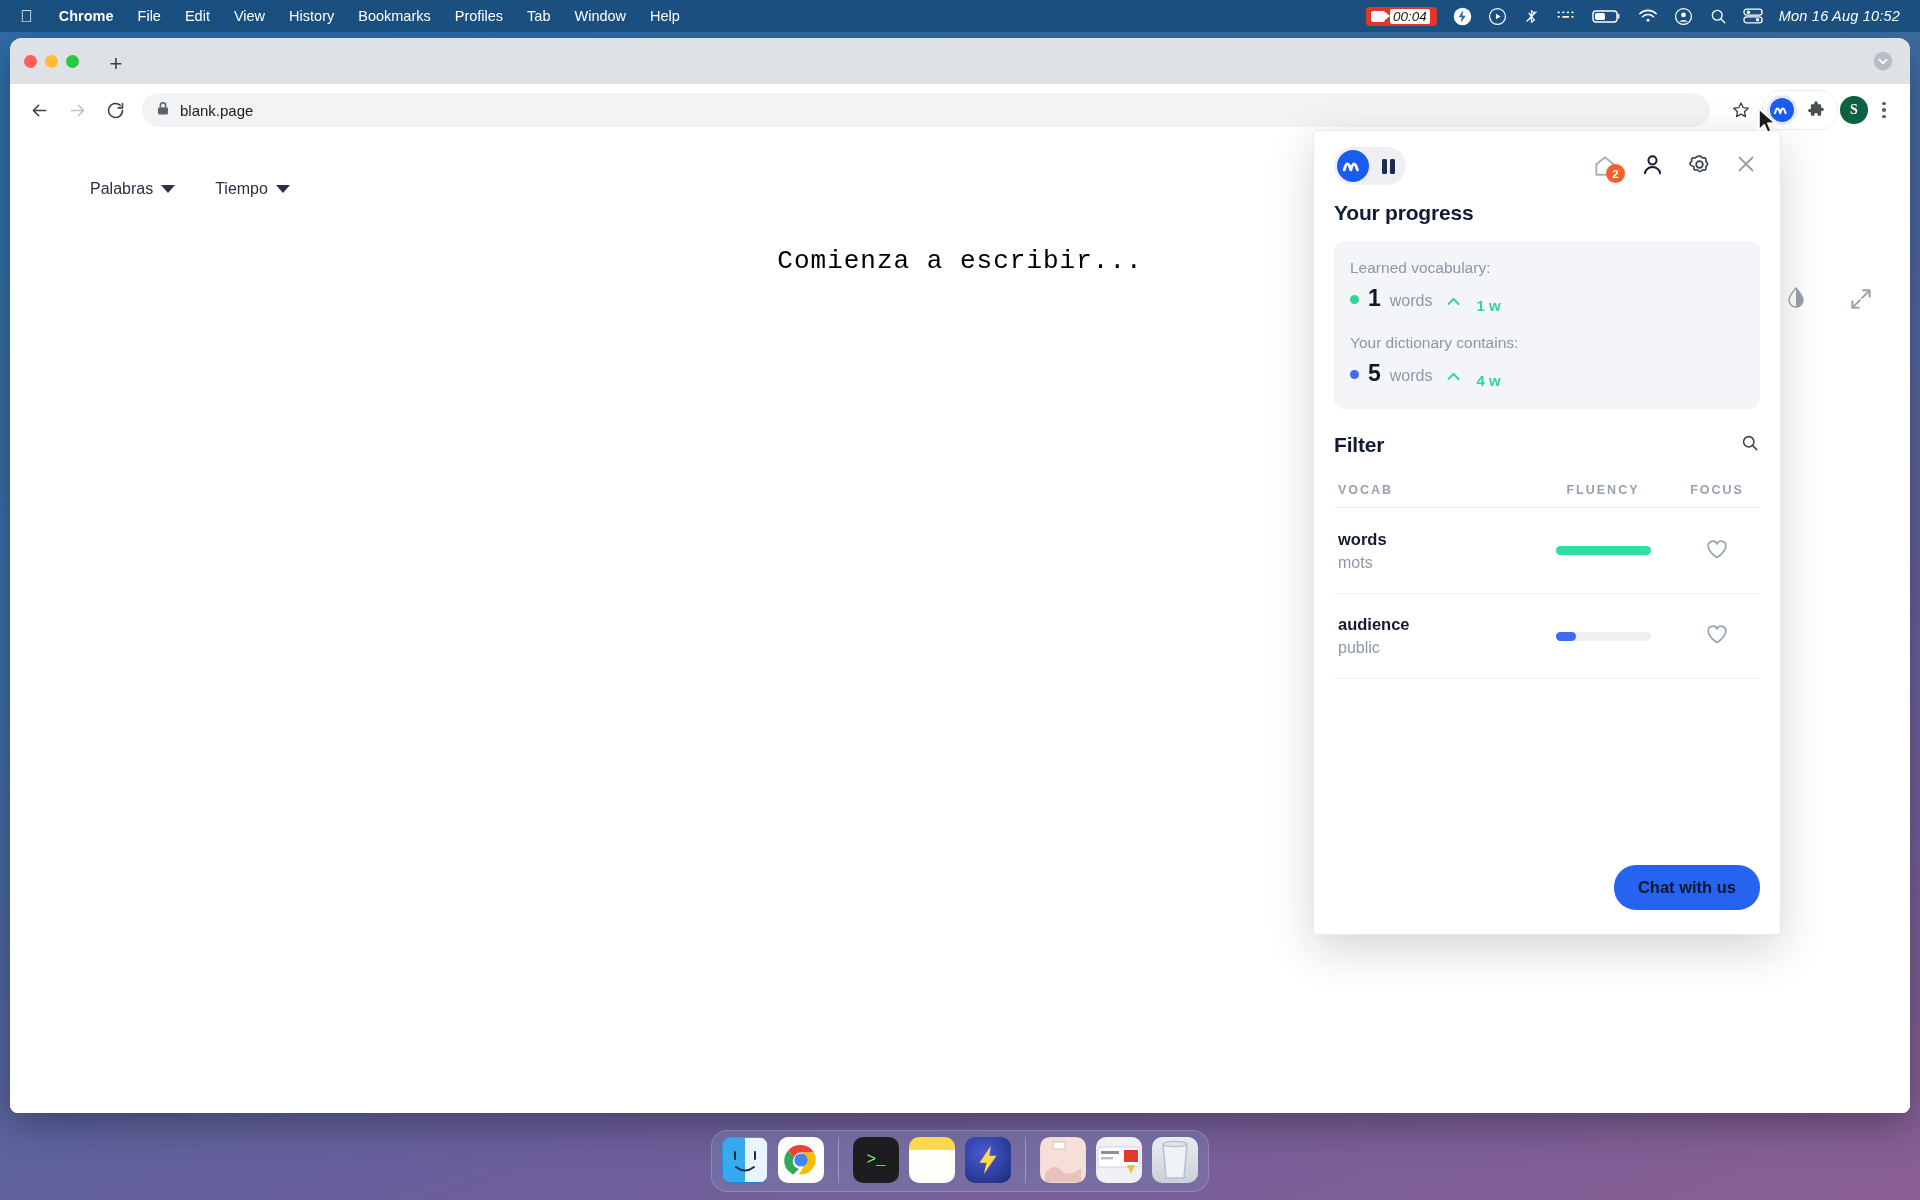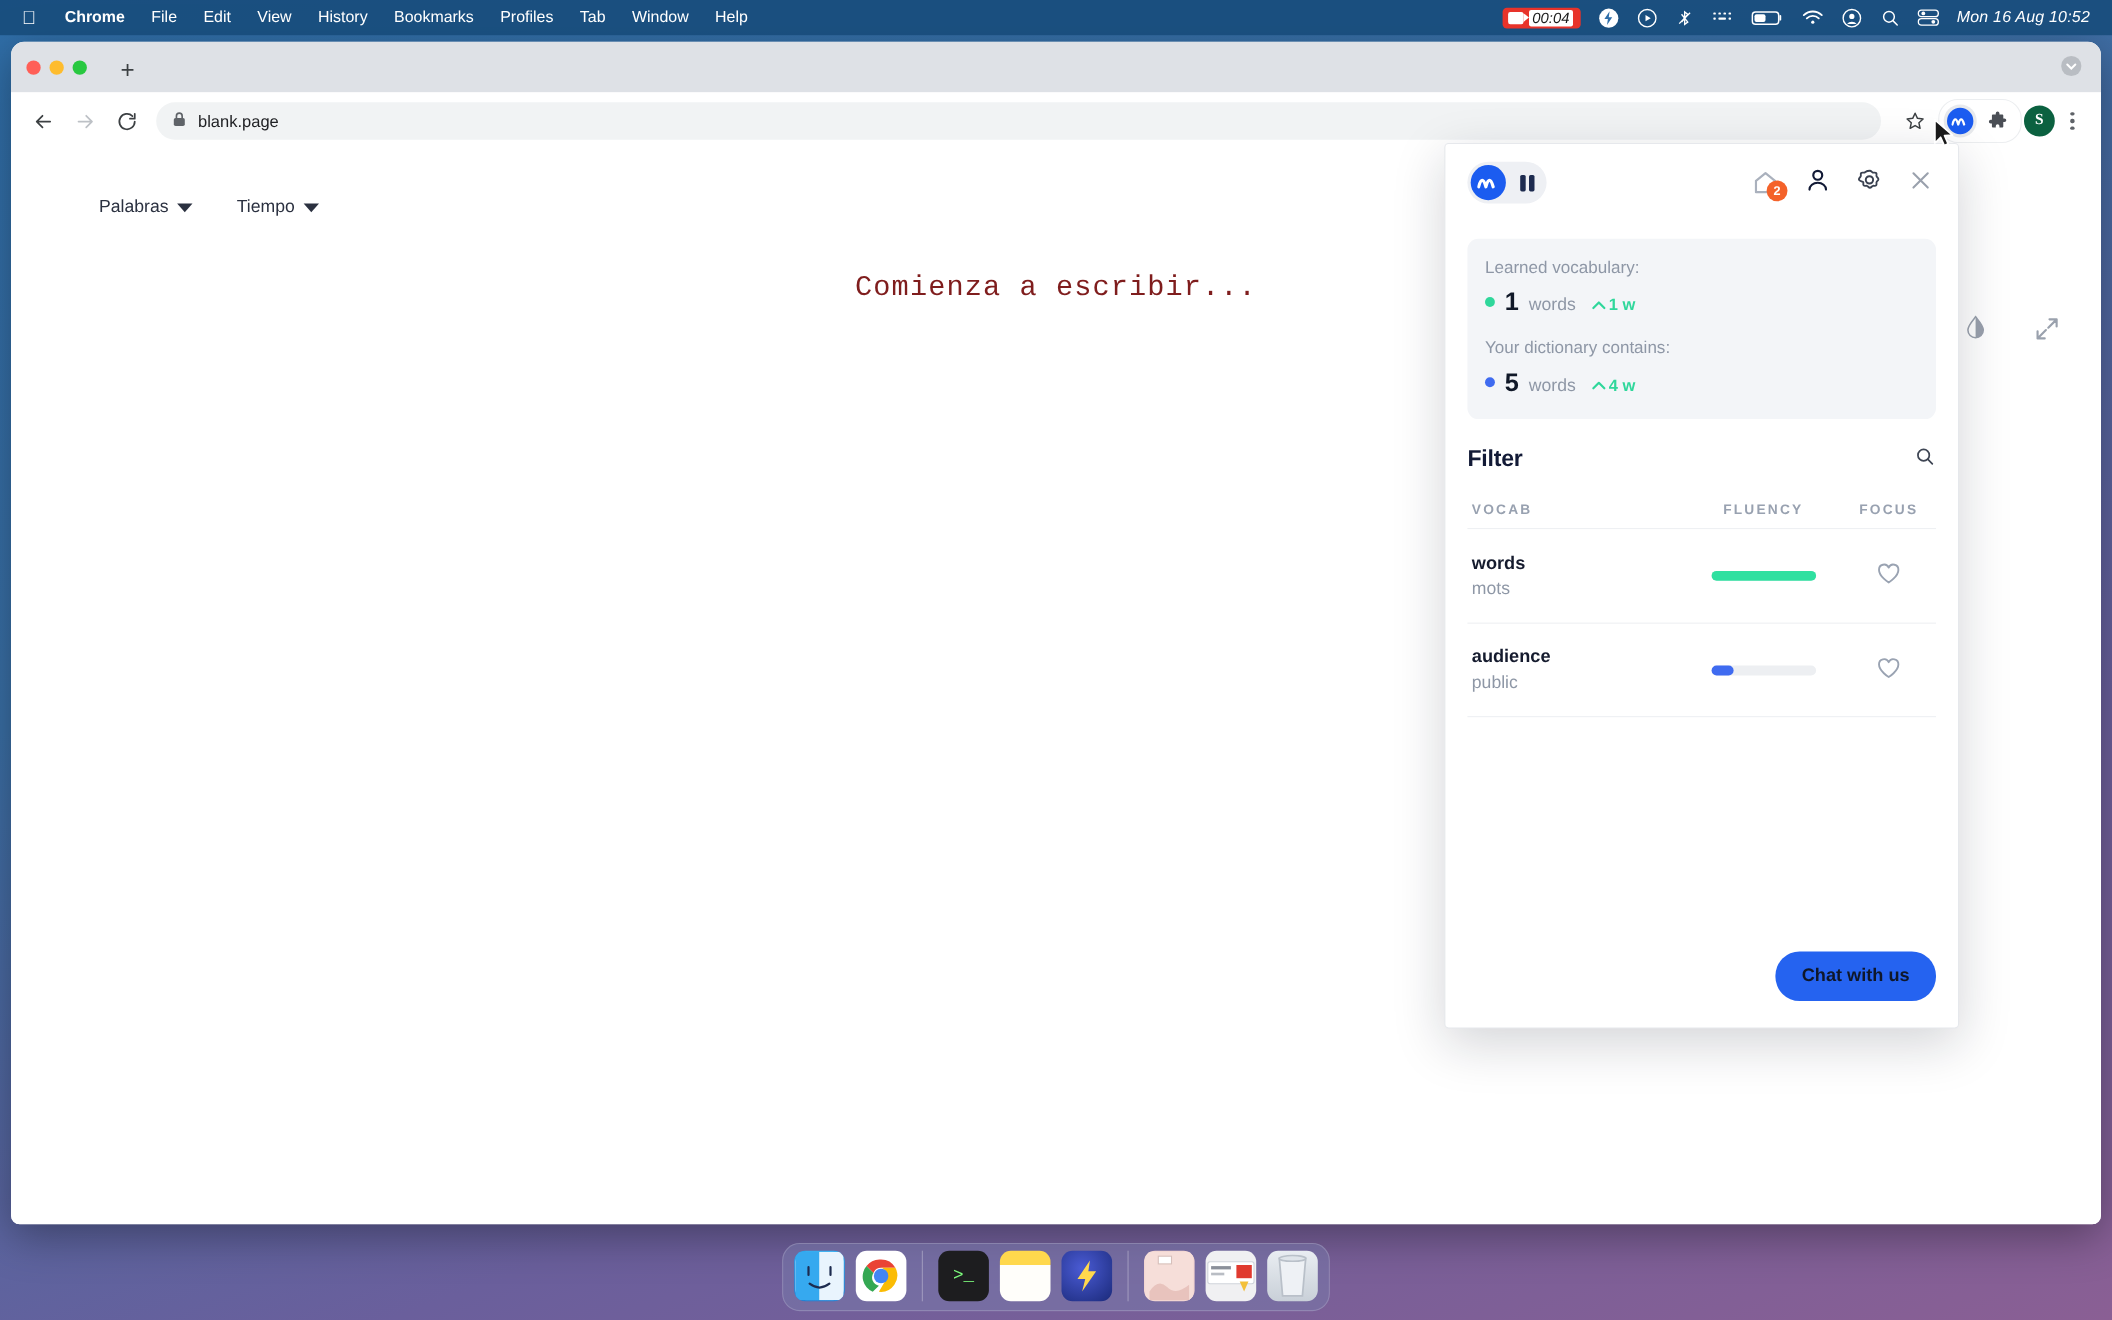--- a/index.html
+++ b/index.html
@@ -86,21 +86,21 @@
   .kebab i { width: 3.5px; height: 3.5px; background:#5f6368; border-radius:50%; display:block; }
 
   
   .page { position: relative; height: 977px; background: #fff; }
   .page-controls { display: flex; align-items: center; gap: 40px; padding: 44px 0 0 80px; }
   .pc-item { display: flex; align-items: center; gap: 8px; font-size: 16px; color: #2b3140; }
   .caret { width: 0; height: 0; border-left: 7px solid transparent; border-right: 7px solid transparent;
     border-top: 8px solid #2b3140; }
   .page-placeholder {
     text-align: center; margin-top: 48px; font-family: "Liberation Mono", monospace;
-    font-size: 26px; color: #7f1d1d; letter-spacing: 1px;
+    font-size: 26px; color: #000000; letter-spacing: 1px;
   }
   .page-right-tools { position: absolute; top: 150px; right: 36px; display: flex; align-items: center; gap: 40px; }
   .ghost-icon { color: #9aa1ad; }
 
   
   .popup {
     position: absolute; top: 130px; left: 1313px; width: 468px; height: 805px;
     background: #fff; border: 1px solid #e6e8ec; border-radius: 4px;
     box-shadow: 0 14px 46px rgba(16,24,40,.18); z-index: 40;
     display: flex; flex-direction: column;
@@ -126,21 +126,21 @@
   .section-title { font-size: 21px; font-weight: 700; color: #121a36; letter-spacing: -.2px; }
   .progress-card {
     background: #f3f5f8; border-radius: 10px; margin-top: 16px; padding: 18px 16px 20px 16px;
   }
   .pc-label { font-size: 15.5px; color: #8e97a6; }
   .pc-row { display: flex; align-items: baseline; gap: 9px; margin-top: 8px; }
   .pc-bullet { width: 9px; height: 9px; border-radius: 50%; align-self: center; }
   .pc-num { font-size: 23px; font-weight: 700; color: #101828; }
   .pc-unit { font-size: 16px; color: #8e97a6; }
   .pc-delta { font-size: 15px; font-weight: 700; color: #2fd79b; margin-left: 6px;
-    display: inline-flex; align-items: center; gap: 2px; }
+    display: inline-flex; gap: 16px; }
   .pc-gap { height: 20px; }
 
   .filter-head { display: flex; align-items: flex-end; margin-top: 24px; }
   .filter-head .section-title { font-size: 21px; }
   .filter-search { margin-left: auto; color: #3f4654; }
 
   .chips { display: flex; gap: 9px; margin-top: 20px; }
   .chip {
     display: flex; align-items: center; background: #f3f5f8; border-radius: 8px;
     padding: 0 14px 0 0; height: 32px; overflow: hidden; gap: 12px;
@@ -424,20 +424,21 @@
       </span>
       <span>
         <svg width="24" height="24" viewBox="0 0 24 24">
             <path d="M5.5 5.5l13 13M18.5 5.5l-13 13" fill="none" stroke="#9aa1ad" stroke-width="1.9" stroke-linecap="round"></path>
           </svg>
       </span>
     </div>
   </div>
 
   <div class="popup-body">
+    <div class="section-title">Your progress</div>
 
     <div class="progress-card">
       <div class="pc-label">Learned vocabulary:</div>
       <div class="pc-row">
         <span class="pc-bullet" style="background:#2fd79b"></span>
         <span class="pc-num">1</span>
         <span class="pc-unit">words</span>
         <span class="pc-delta">
           <svg width="13" height="9" viewBox="0 0 13 9">
               <path d="M1.5 7L6.5 2l5 5" fill="none" stroke="#2fd79b" stroke-width="2" stroke-linecap="round" stroke-linejoin="round"></path>

